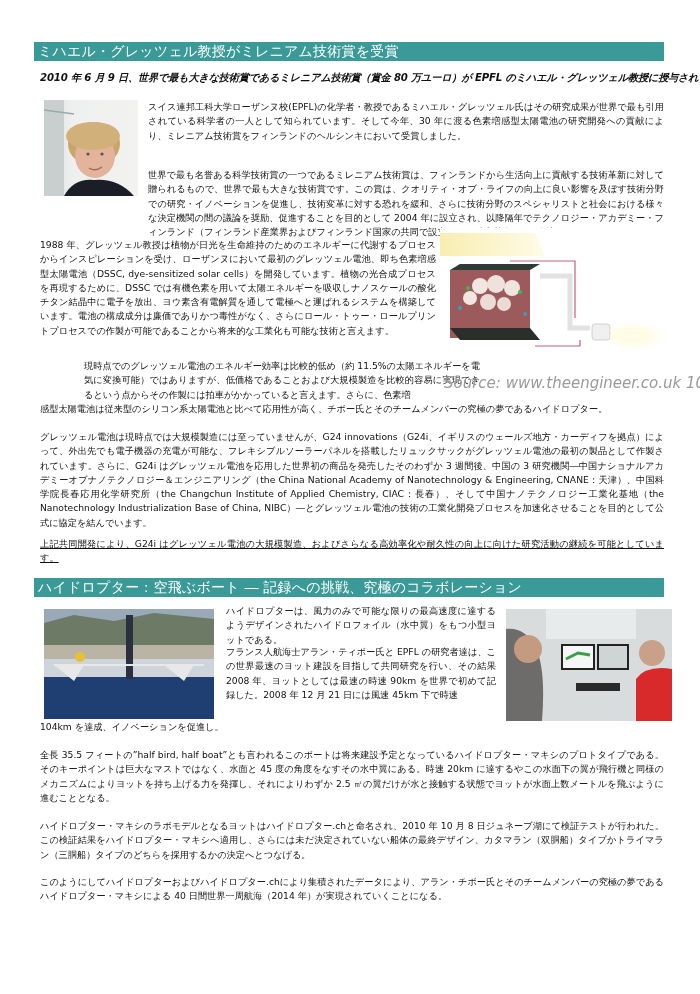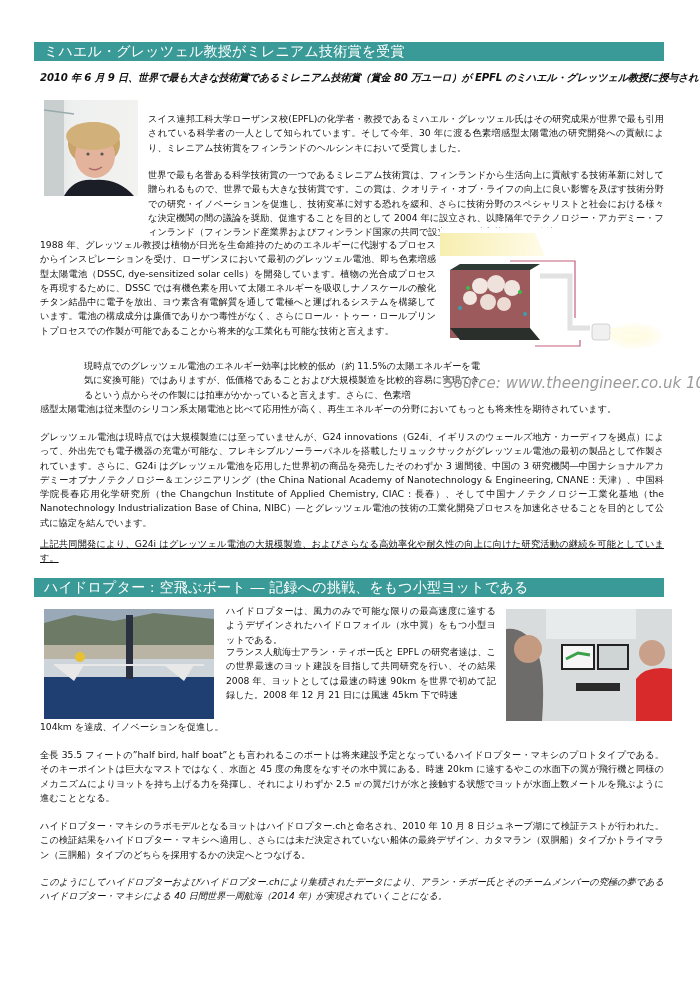--- a/index.html
+++ b/index.html
@@ -1,19 +1,19 @@
 <!DOCTYPE html>
 <html><head>
 <meta charset="utf-8">
 <style>
   html, body { margin:0; padding:0; background:#ffffff; }
   body { width:700px; height:994px; position:relative; overflow:hidden;
          font-family:"DejaVu Sans", "Liberation Sans", sans-serif; color:#111; }
   .bar { position:absolute; left:34px; width:630px; height:19px; background:#3a9a97;
-         color:#fff; font-size:14px; line-height:19px; padding-left:10px; box-sizing:border-box;
+         color:#fff; font-size:14px; line-height:19px; padding-left:4px; box-sizing:border-box;
          font-weight:normal; letter-spacing:0.2px; white-space:nowrap; overflow:hidden; }
   .subtitle { position:absolute; left:40px; top:71px; width:630px; font-size:10.2px;
               font-weight:bold; font-style:italic; white-space:nowrap; letter-spacing:-0.2px; }
   .p { position:absolute; font-size:9.2px; line-height:14.3px; text-align:justify; margin:0; }
   .photo { position:absolute; overflow:hidden; }
   .caption { position:absolute; font-size:15px; font-style:italic; color:#9a9a9a; white-space:nowrap; }
 </style>
 </head>
 <body>
 
@@ -27,21 +27,21 @@
     <ellipse cx="50" cy="44" rx="26" ry="22" fill="#c9a56a"></ellipse>
     <ellipse cx="51" cy="56" rx="20" ry="22" fill="#e3b39c"></ellipse>
     <ellipse cx="49" cy="36" rx="27" ry="14" fill="#d2b07a"></ellipse>
     <path d="M20 96 Q30 78 50 80 Q74 78 90 96 Z" fill="#1b1e26"></path>
     <circle cx="44" cy="54" r="1.6" fill="#555"></circle>
     <circle cx="58" cy="54" r="1.6" fill="#555"></circle>
     <path d="M45 68 Q51 72 58 67" stroke="#a66" stroke-width="1.5" fill="none"></path>
   </svg>
 </div>
 
-<p class="p" style="left:148px; top:100px; width:516px;margin-top:12px;">スイス連邦工科大学ローザンヌ校(EPFL)の化学者・教授であるミハエル・グレッツェル氏はその研究成果が世界で最も引用されている科学者の一人として知られています。そして今年、30 年に渡る色素増感型太陽電池の研究開発への貢献により、ミレニアム技術賞をフィンランドのヘルシンキにおいて受賞しました。</p>
+<p class="p" style="left:148px; top:100px; width:516px;">スイス連邦工科大学ローザンヌ校(EPFL)の化学者・教授であるミハエル・グレッツェル氏はその研究成果が世界で最も引用されている科学者の一人として知られています。そして今年、30 年に渡る色素増感型太陽電池の研究開発への貢献により、ミレニアム技術賞をフィンランドのヘルシンキにおいて受賞しました。</p>
 <p class="p" style="left:148px; top:168px; width:516px;">世界で最も名誉ある科学技術賞の一つであるミレニアム技術賞は、フィンランドから生活向上に貢献する技術革新に対して贈られるもので、世界で最も大きな技術賞です。この賞は、クオリティ・オブ・ライフの向上に良い影響を及ぼす技術分野での研究・イノベーションを促進し、技術変革に対する恐れを緩和、さらに技術分野のスペシャリストと社会における様々な決定機関の間の議論を奨励、促進することを目的として 2004 年に設立され、以降隔年でテクノロジー・アカデミー・フィンランド（フィンランド産業界およびフィンランド国家の共同で設立された独立基金）より授与されています。</p>
 
 <div class="photo" style="left:440px; top:228px; width:228px; height:122px; background:#fff;">
   <svg width="228" height="122" viewBox="0 0 228 122">
     <defs>
       <radialGradient id="bulb" cx="0.5" cy="0.5" r="0.5">
         <stop offset="0" stop-color="#fffbe0"></stop>
         <stop offset="1" stop-color="#fff6c0" stop-opacity="0"></stop>
       </radialGradient>
       <linearGradient id="sun" x1="0" y1="0" x2="1" y2="0">
@@ -70,26 +70,26 @@
     <rect x="152" y="96" width="18" height="16" rx="3" fill="#f0f0f0" stroke="#bbb" stroke-width="0.6"></rect>
     <rect x="170" y="100" width="34" height="4" rx="2" fill="#fffde8"></rect>
     <rect x="170" y="106" width="34" height="4" rx="2" fill="#fffde8"></rect>
   </svg>
 </div>
 
 <p class="p" style="left:40px; top:238px; width:396px;">1988 年、グレッツェル教授は植物が日光を生命維持のためのエネルギーに代謝するプロセスからインスピレーションを受け、ローザンヌにおいて最初のグレッツェル電池、即ち色素増感型太陽電池（DSSC, dye-sensitized solar cells）を開発しています。植物の光合成プロセスを再現するために、DSSC では有機色素を用いて太陽エネルギーを吸収しナノスケールの酸化チタン結晶中に電子を放出、ヨウ素含有電解質を通して電極へと運ばれるシステムを構築しています。電池の構成成分は廉価でありかつ毒性がなく、さらにロール・トゥー・ロールプリントプロセスでの作製が可能であることから将来的な工業化も可能な技術と言えます。</p>
 
 <p class="p" style="left:40px; top:359px; width:396px;margin-left:44px;">現時点でのグレッツェル電池のエネルギー効率は比較的低め（約 11.5%の太陽エネルギーを電気に変換可能）ではありますが、低価格であることおよび大規模製造を比較的容易に実現できるという点からその作製には拍車がかかっていると言えます。さらに、色素増</p>
 <div class="caption" style="left:444px; top:374px;">Source: www.theengineer.co.uk 10 June 2010</div>
-<p class="p" style="left:40px; top:402px; width:630px; white-space:nowrap;">感型太陽電池は従来型のシリコン系太陽電池と比べて応用性が高く、再生エネルギーの分野においてもっとも将来性を期待されています。</p>
+<p class="p" style="left:40px; top:402px; width:630px; white-space:nowrap;">感型太陽電池は従来型のシリコン系太陽電池と比べて応用性が高く、チボー氏とそのチームメンバーの究極の夢であるハイドロプター。</p>
 
 <p class="p" style="left:40px; top:430px; width:624px;">グレッツェル電池は現時点では大規模製造には至っていませんが、G24 innovations（G24i、イギリスのウェールズ地方・カーディフを拠点）によって、外出先でも電子機器の充電が可能な、フレキシブルソーラーパネルを搭載したリュックサックがグレッツェル電池の最初の製品として作製されています。さらに、G24i はグレッツェル電池を応用した世界初の商品を発売したそのわずか 3 週間後、中国の 3 研究機関―中国ナショナルアカデミーオブナノテクノロジー＆エンジニアリング（the China National Academy of Nanotechnology &amp; Engineering, CNANE：天津）、中国科学院長春応用化学研究所（the Changchun Institute of Applied Chemistry, CIAC：長春）、そして中国ナノテクノロジー工業化基地（the Nanotechnology Industrialization Base of China, NIBC）―とグレッツェル電池の技術の工業化開発プロセスを加速化させることを目的として公式に協定を結んでいます。</p>
 <p class="p" style="left:40px; top:537px; width:624px;text-decoration:underline;">上記共同開発により、G24i はグレッツェル電池の大規模製造、およびさらなる高効率化や耐久性の向上に向けた研究活動の継続を可能としています。</p>
 
-<div class="bar" style="top:578px;">ハイドロプター：空飛ぶボート ― 記録への挑戦、をもつ小型ヨットである</div>
+<div class="bar" style="top:578px;">ハイドロプター：空飛ぶボート ― 記録への挑戦、究極のコラボレーション</div>
 
 <div class="photo" style="left:44px; top:609px; width:170px; height:110px; background:#1d3d6e;">
   <svg width="170" height="110" viewBox="0 0 170 110">
     <rect x="0" y="0" width="170" height="14" fill="#9aa9b8"></rect>
     <path d="M0 14 L30 6 L70 12 L110 4 L170 10 L170 55 L0 55 Z" fill="#6d7a66"></path>
     <rect x="0" y="36" width="170" height="18" fill="#b9b4a4"></rect>
     <rect x="0" y="50" width="170" height="20" fill="#cdd4da"></rect>
     <rect x="0" y="68" width="170" height="42" fill="#1f3f73"></rect>
     <rect x="82" y="6" width="7" height="64" fill="#2a3040"></rect>
     <line x1="10" y1="56" x2="160" y2="56" stroke="#e8e8e8" stroke-width="2"></line>
@@ -113,13 +113,13 @@
     <path d="M0 20 Q20 18 30 40 Q40 60 36 112 L0 112 Z" fill="#6e6c6a"></path>
     <circle cx="22" cy="40" r="14" fill="#c49a80"></circle>
     <path d="M130 112 L130 70 Q140 56 166 60 L166 112 Z" fill="#d82a2a"></path>
     <circle cx="146" cy="44" r="13" fill="#c9a08a"></circle>
   </svg>
 </div>
 
 <p class="p" style="left:40px; top:720px; width:400px;">104km を達成、イノベーションを促進し。</p>
 <p class="p" style="left:40px; top:748px; width:624px;">全長 35.5 フィートの”half bird, half boat”とも言われるこのボートは将来建設予定となっているハイドロプター・マキシのプロトタイプである。そのキーポイントは巨大なマストではなく、水面と 45 度の角度をなすその水中翼にある。時速 20km に達するやこの水面下の翼が飛行機と同様のメカニズムによりヨットを持ち上げる力を発揮し、それによりわずか 2.5 ㎡の翼だけが水と接触する状態でヨットが水面上数メートルを飛ぶように進むこととなる。</p>
 <p class="p" style="left:40px; top:819px; width:624px;">ハイドロプター・マキシのラボモデルとなるヨットはハイドロプター.chと命名され、2010 年 10 月 8 日ジュネーブ湖にて検証テストが行われた。この検証結果をハイドロプター・マキシへ適用し、さらには未だ決定されていない船体の最終デザイン、カタマラン（双胴船）タイプかトライマラン（三胴船）タイプのどちらを採用するかの決定へとつなげる。</p>
-<p class="p" style="left:40px; top:875px; width:624px;font-style:italic;">このようにしてハイドロプターおよびハイドロプター.chにより集積されたデータにより、アラン・チボー氏とそのチームメンバーの究極の夢であるハイドロプター・マキシによる 40 日間世界一周航海（2014 年）が実現されていくことになる。</p>
+<p class="p" style="left:40px; top:875px; width:624px;">このようにしてハイドロプターおよびハイドロプター.chにより集積されたデータにより、アラン・チボー氏とそのチームメンバーの究極の夢であるハイドロプター・マキシによる 40 日間世界一周航海（2014 年）が実現されていくことになる。</p>
 
 </body></html>

